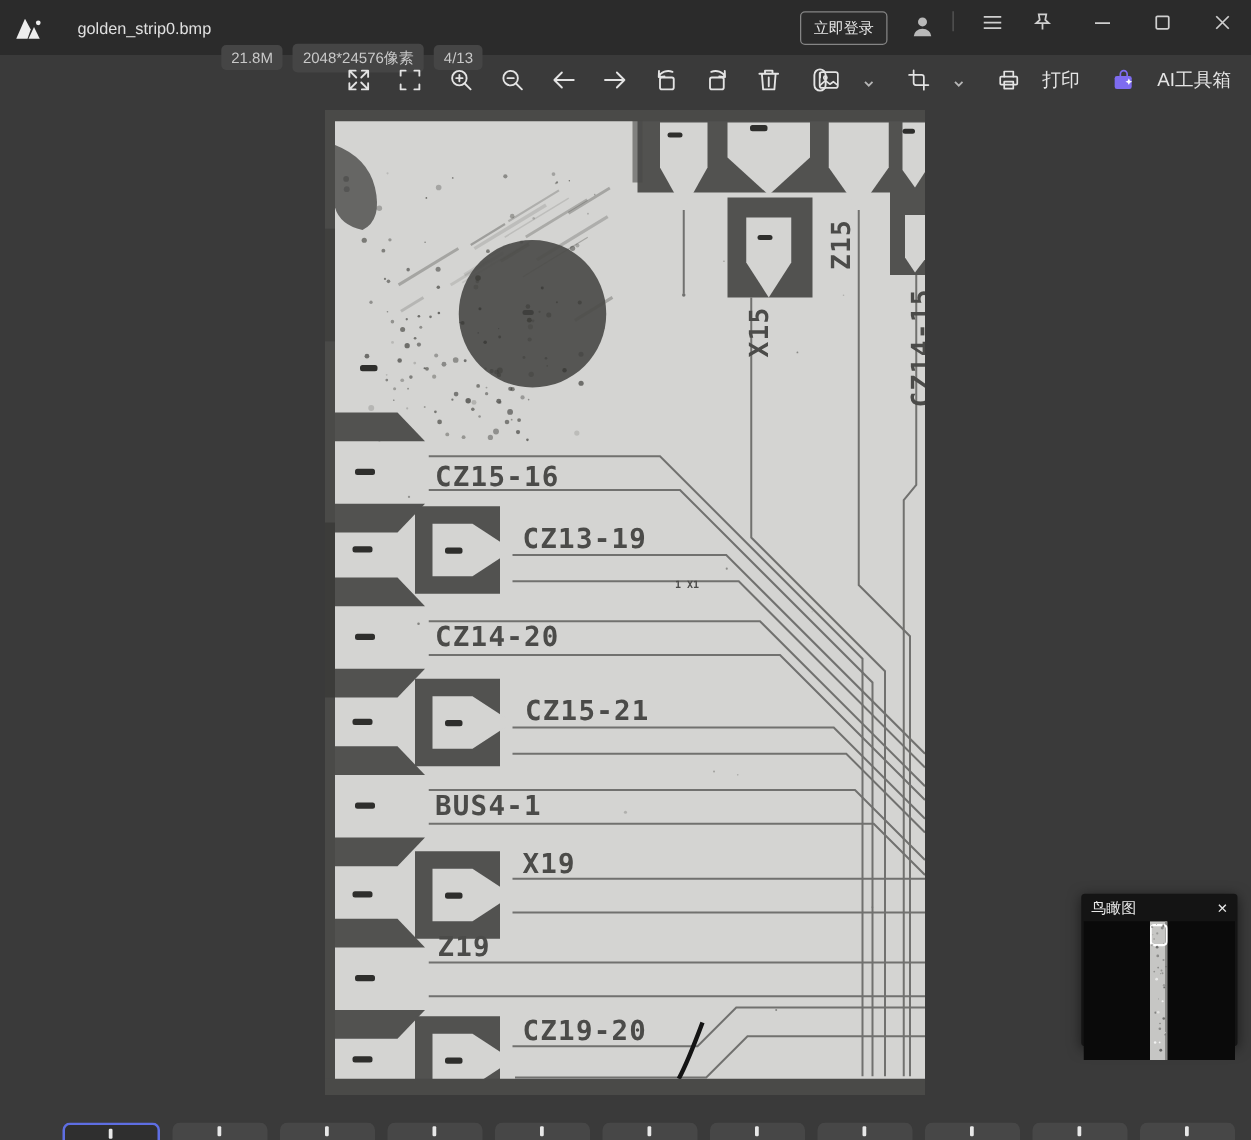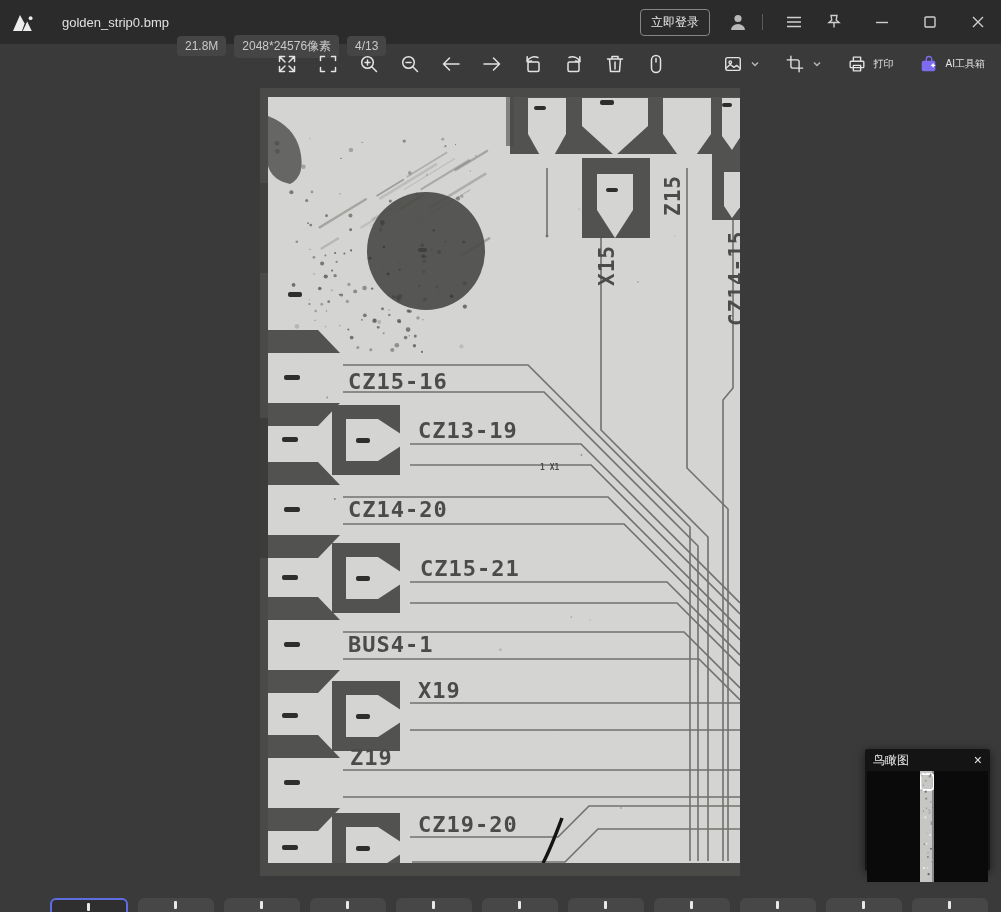--- a/index.html
+++ b/index.html
@@ -7,49 +7,49 @@
     font-family:"Liberation Sans", sans-serif; }
   #app { position:relative; width:1001px; height:912px; background:#3a3a3a; }
 
   
   #titlebar { position:absolute; top:0; left:0; width:100%; height:44px;
     background:#2b2b2b; display:flex; align-items:center; }
   .logo { margin-left:12px; width:24px; height:22px; flex:0 0 auto; }
   .filename { margin-left:26px; font-size:13px; color:#e0e0e0; }
   .badge { margin-left:8px; background:#454545; color:#c9c9c9; font-size:12px;
     padding:3px 8px; border-radius:4px; white-space:nowrap;margin-top:48px; }
-  .tb-right { margin-left:auto; display:flex; align-items:center; margin-right:14px; }
+  .tb-right { margin-left:auto; display:flex; margin-right:14px; }
   .login-btn { border:1px solid #858585; border-radius:4px; color:#e8e8e8;
     font-size:12px; padding:4px 10px; background:transparent; cursor:pointer; }
   .avatar { margin-left:16px; width:24px; height:24px; }
   .vdiv { margin-left:12px; width:1px; height:16px; background:#5a5a5a; }
   .win-ico { margin-left:22px; width:18px; height:18px; display:flex;
     align-items:center; justify-content:center; }
   .win-ico svg { stroke:#cfcfcf; fill:none; stroke-width:1.4; }
   .gap-lg { margin-left:30px; }
 
   
   #toolbar-left { position:absolute; top:44px; left:276px; height:40px;
     display:flex; align-items:center; gap:19px; }
   #toolbar-right { position:absolute; top:44px; right:16px; height:40px;
     display:flex; align-items:center; gap:24px; }
   .tool { width:22px; height:22px; display:flex; align-items:center; justify-content:center; }
   .tool svg { stroke:#e3e3e3; fill:none; stroke-width:1.5; stroke-linecap:round; stroke-linejoin:round; }
-  .tool-lab { display:flex; align-items:center; gap:6px; color:#e5e5e5; font-size:10px; }
+  .tool-lab { display:flex; align-items:center; gap:16px; color:#e5e5e5; font-size:15px; }
   .chev { width:10px; height:10px; }
   .chev svg { stroke:#b5b5b5; fill:none; stroke-width:1.5; }
 
   
   #pcb { position:absolute; left:260px; top:88px; width:480px; height:788px; }
   .plabel { font:700 22px "DejaVu Sans Mono", monospace; fill:#4b4b49; letter-spacing:1px; }
   .pvlabel { font:700 21px "DejaVu Sans Mono", monospace; fill:#4b4b49; letter-spacing:1px; }
   .ptiny { font:700 8px "DejaVu Sans Mono", monospace; fill:#4b4b49; }
 
   
-  #birdeye { position:absolute; left:865px; top:749px; width:125px; height:122px;
+  #birdeye { position:absolute; left:865px; top:715px; width:125px; height:122px;
     background:#141414; border-radius:3px; box-shadow:0 2px 10px rgba(0,0,0,.55); }
   #birdeye .hd { height:22px; display:flex; align-items:center; padding:0 8px; }
   #birdeye .hd .t { color:#e8e8e8; font-size:12px; }
   #birdeye .hd .x { margin-left:auto; color:#e8e8e8; font-size:14px; line-height:1; cursor:pointer; }
   #birdeye .body { position:relative; width:121px; height:111px; margin:0 2px 2px 2px; background:#0a0a0a; }
   #bstrip-wrap { position:absolute; left:53px; top:0; width:14px; height:111px; }
 
   
   #filmstrip { position:absolute; top:898px; left:0; width:1001px; height:14px; overflow:hidden; }
   #filmstrip .inner { display:flex; gap:10px; padding-left:50px; }

